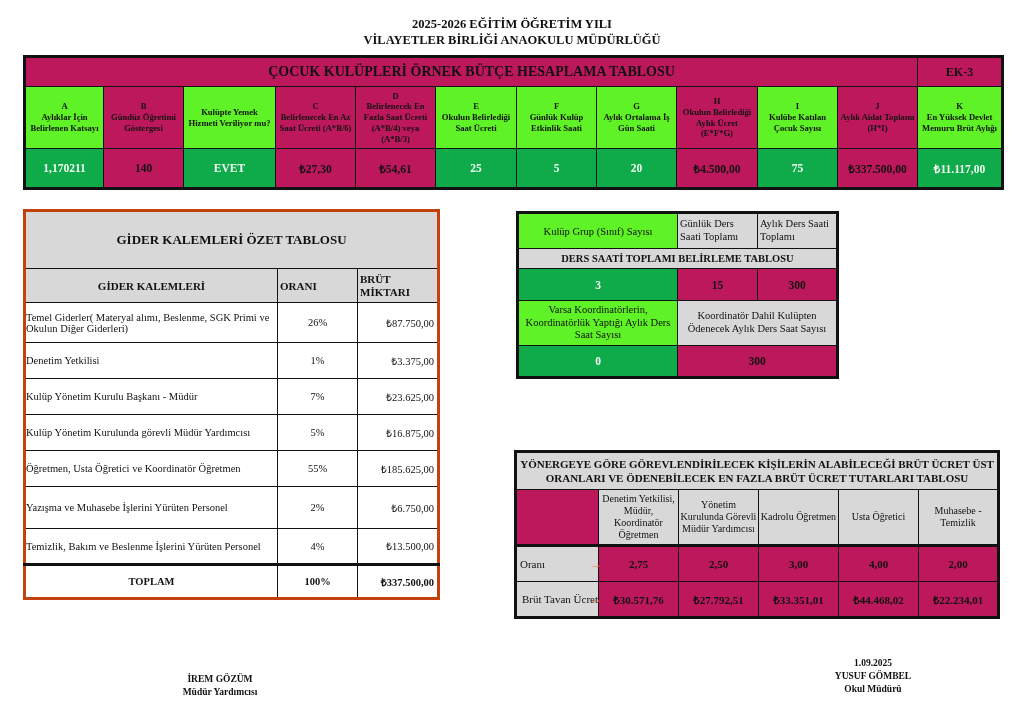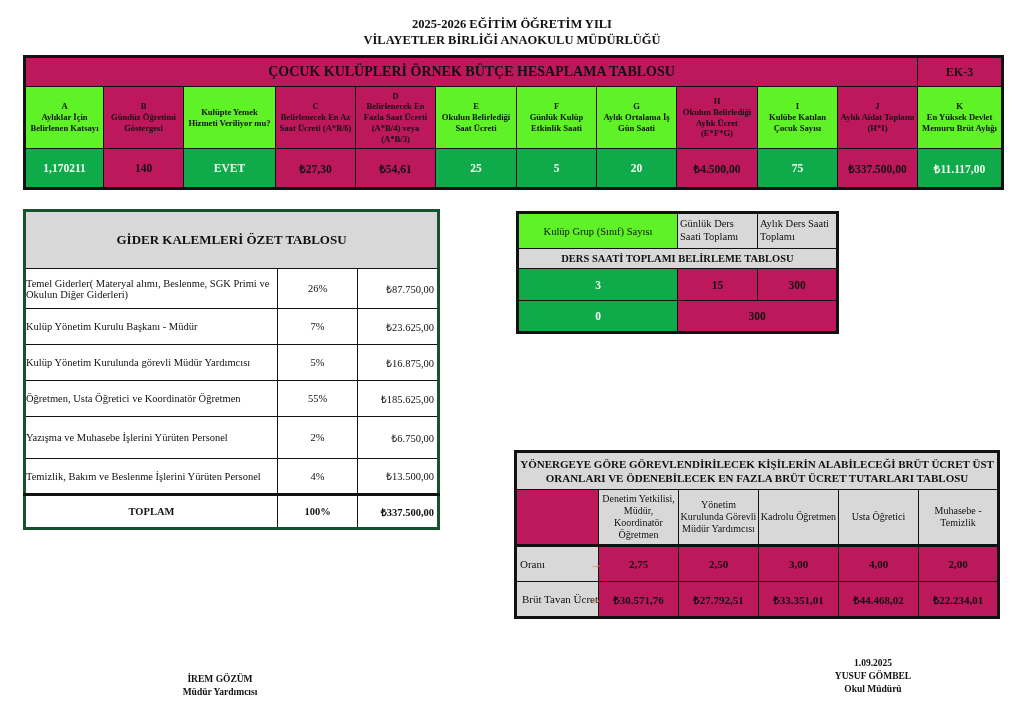--- a/index.html
+++ b/index.html
@@ -18,21 +18,21 @@
   .gray { background: #d8d8d8; }
   .white { background: #be185d; }
 
   
   #main { left: 23px; top: 55px; width: 978px; border: 3px solid #111; }
   #main .title-cell { height: 30px; font-size: 14px; font-weight: bold; }
   #main .hcell { height: 62px; font-size: 8.6px; font-weight: bold; line-height: 1.25; padding: 2px; }
   #main .vcell { height: 40px; font-size: 11.5px; font-weight: bold; }
 
   
-  #gider { left: 23px; top: 209px; width: 414px; border: 3px solid #14532d; }
+  #gider { left: 23px; top: 209px; width: 414px; border: 3px solid #c2410c; }
   #gider td { font-size: 10.5px; }
   #gider .t { height: 58px; font-size: 13px; font-weight: bold; }
   #gider .h { height: 34px; font-weight: bold; font-size: 11px; }
   #gider .lbl { text-align: left; padding-left: 0; }
   #gider .amt { text-align: right; padding-right: 3px; }
   #gider tr.r td { height: 36px; }
   #gider tr.r1 td { height: 40px; }
   #gider tr.r5 td { height: 42px; }
   #gider tr.tot td { height: 34px; font-weight: bold; border-top: 3px solid #111; }
 
@@ -155,28 +155,38 @@
 <table id="gider">
   <colgroup>
       <col style="width:253px">
       <col style="width:80px">
       <col style="width:81px">
     </colgroup>
   <tbody>
       <tr>
         <td colspan="3" class="t gray">GİDER KALEMLERİ ÖZET TABLOSU</td>
       </tr>
+  <tr>
+    <td class="h gray">GİDER KALEMLERİ</td>
+    <td class="h gray" style="text-align:left;padding-left:2px">ORANI</td>
+    <td class="h gray" style="text-align:left;padding-left:2px;line-height:1.1">BRÜT MİKTARI</td>
+  </tr>
   </tbody>
     <tbody id="gider-rows">
       <tr class="r r1">
         <td class="lbl">Temel Giderler( Materyal alımı, Beslenme, SGK Primi ve Okulun Diğer Giderleri)</td>
         <td>26%</td>
         <td class="amt">₺87.750,00</td>
       </tr>
       <tr class="r">
+        <td class="lbl">Denetim Yetkilisi</td>
+        <td>1%</td>
+        <td class="amt">₺3.375,00</td>
+      </tr>
+      <tr class="r">
         <td class="lbl">Kulüp Yönetim Kurulu Başkanı - Müdür</td>
         <td>7%</td>
         <td class="amt">₺23.625,00</td>
       </tr>
       <tr class="r">
         <td class="lbl">Kulüp Yönetim Kurulunda görevli Müdür Yardımcısı</td>
         <td>5%</td>
         <td class="amt">₺16.875,00</td>
       </tr>
       <tr class="r">
@@ -216,20 +226,24 @@
     <td class="h gray hl">Günlük Ders Saati Toplamı</td>
     <td class="h gray hl">Aylık Ders Saati Toplamı</td>
   </tr>
   <tr>
         <td colspan="3" class="t gray">DERS SAATİ TOPLAMI BELİRLEME TABLOSU</td>
       </tr>
   <tr>
     <td class="v dgreen">3</td>
     <td class="v white">15</td>
     <td class="v white">300</td>
+  </tr>
+  <tr>
+    <td class="k green">Varsa Koordinatörlerin, Koordinatörlük Yaptığı Aylık Ders Saat Sayısı</td>
+    <td colspan="2" class="k gray">Koordinatör Dahil Kulüpten Ödenecek Aylık Ders Saat Sayısı</td>
   </tr>
   <tr>
     <td class="v dgreen">0</td>
     <td colspan="2" class="v white">300</td>
   </tr>
 </tbody>
   </table>
 
 <table id="yon">
   <colgroup>

